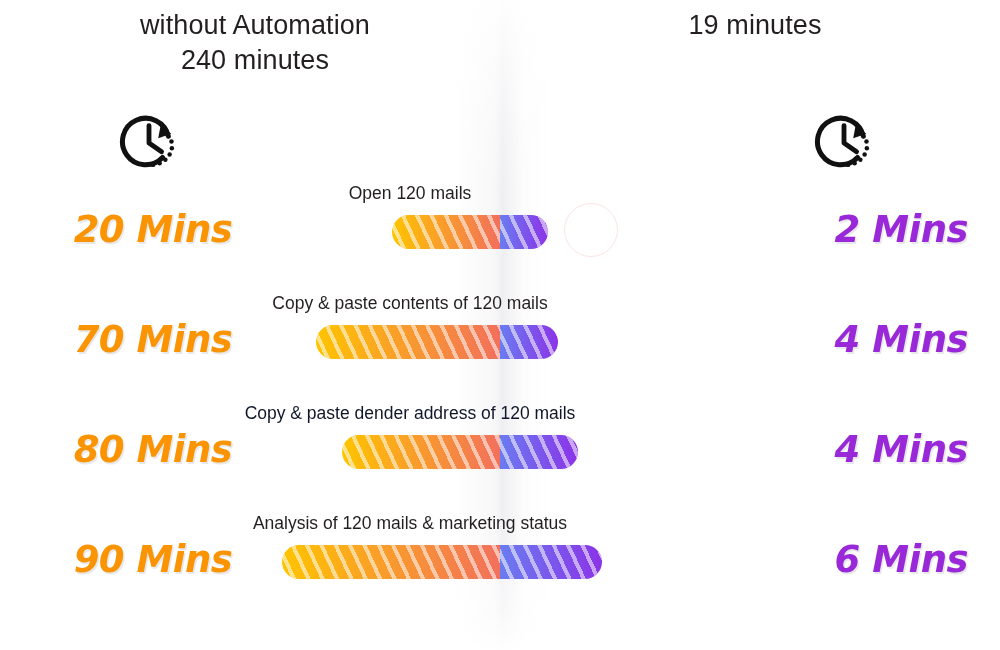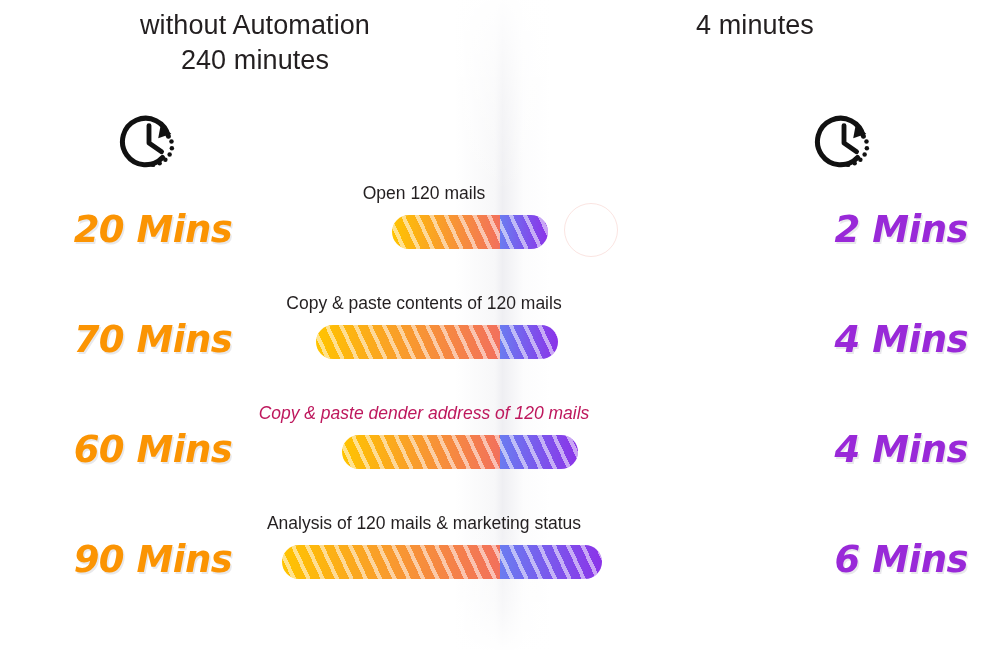--- a/index.html
+++ b/index.html
@@ -91,21 +91,21 @@
     left: 718px;
     text-align: right;
     color: #9929d8;
     text-shadow: 1.5px 1.5px 0 rgba(214,214,218,0.55);
   }
 
   
   .task-label {
     position: absolute;
     width: 820px;
-    left: 14px;
+    left: 0;
     text-align: center;
     color: #231f20;
     font-size: 17.5px;
     font-weight: 400;
     white-space: nowrap;
   }
 
   
   .bar-wrap {
     position: absolute;
@@ -155,21 +155,21 @@
 
   <div class="center-band"></div>
   <div class="center-band top-fade"></div>
 
   <div class="header header-left">
     <span>without Automation</span>
     <span class="line2">240 minutes</span>
   </div>
 
   <div class="header header-right">
-    <span class="line2">4 minutes</span>
+    <span class="line2">19 minutes</span>
   </div>
 
   <svg class="clock clock-left" viewBox="0 0 64 64">
     <path d="M52 25 A24 24 0 1 0 46 47" fill="none" stroke="#111111" stroke-width="5.2" stroke-linecap="round"></path>
     <path d="M44 14 L55 22.5 L41.5 27 Z" fill="#111111"></path>
     <path d="M32 14 L32 32 L45 41" fill="none" stroke="#111111" stroke-width="5" stroke-linecap="round" stroke-linejoin="round"></path>
     <g fill="#111111">
       <circle cx="55.2" cy="30.5" r="2.3"></circle>
       <circle cx="55.6" cy="37.4" r="2.3"></circle>
       <circle cx="53.3" cy="43.9" r="2.3"></circle>
@@ -214,22 +214,22 @@
   <div class="mins mins-right" style="top: 318px; color: rgb(153, 41, 216);">4 Mins</div>
   <div class="bar-wrap" id="bar-wrap-1" style="top: 325px; left: 316px; width: 242px;">
     <div class="bar-seg bar-left-seg" id="bar-left-1" style="width: 184px; background: linear-gradient(to right, rgb(255, 196, 0) 0%, rgb(242, 112, 92) 100%);">
       <div class="hatch"></div>
     </div>
     <div class="bar-seg bar-right-seg" id="bar-right-1" style="left: 184px; width: 58px; background: linear-gradient(to right, rgb(106, 124, 240) 0%, rgb(139, 51, 232) 100%);">
       <div class="hatch"></div>
     </div>
   </div>
 
-  <div class="task-label" style="top: 403px; color: #be185d; font-style: italic;">Copy &amp; paste dender address of 120 mails</div>
-  <div class="mins mins-left" style="top: 428px; color: rgb(251, 148, 3);">60 Mins</div>
+  <div class="task-label" style="top: 403px; color: #0f172a;">Copy &amp; paste dender address of 120 mails</div>
+  <div class="mins mins-left" style="top: 428px; color: rgb(251, 148, 3);">80 Mins</div>
   <div class="mins mins-right" style="top: 428px; color: rgb(153, 41, 216);">4 Mins</div>
   <div class="bar-wrap" id="bar-wrap-2" style="top: 435px; left: 342px; width: 236px;">
     <div class="bar-seg bar-left-seg" id="bar-left-2" style="width: 158px; background: linear-gradient(to right, rgb(255, 196, 0) 0%, rgb(242, 112, 92) 100%);">
       <div class="hatch"></div>
     </div>
     <div class="bar-seg bar-right-seg" id="bar-right-2" style="left: 158px; width: 78px; background: linear-gradient(to right, rgb(106, 124, 240) 0%, rgb(139, 51, 232) 100%);">
       <div class="hatch"></div>
     </div>
   </div>
 

